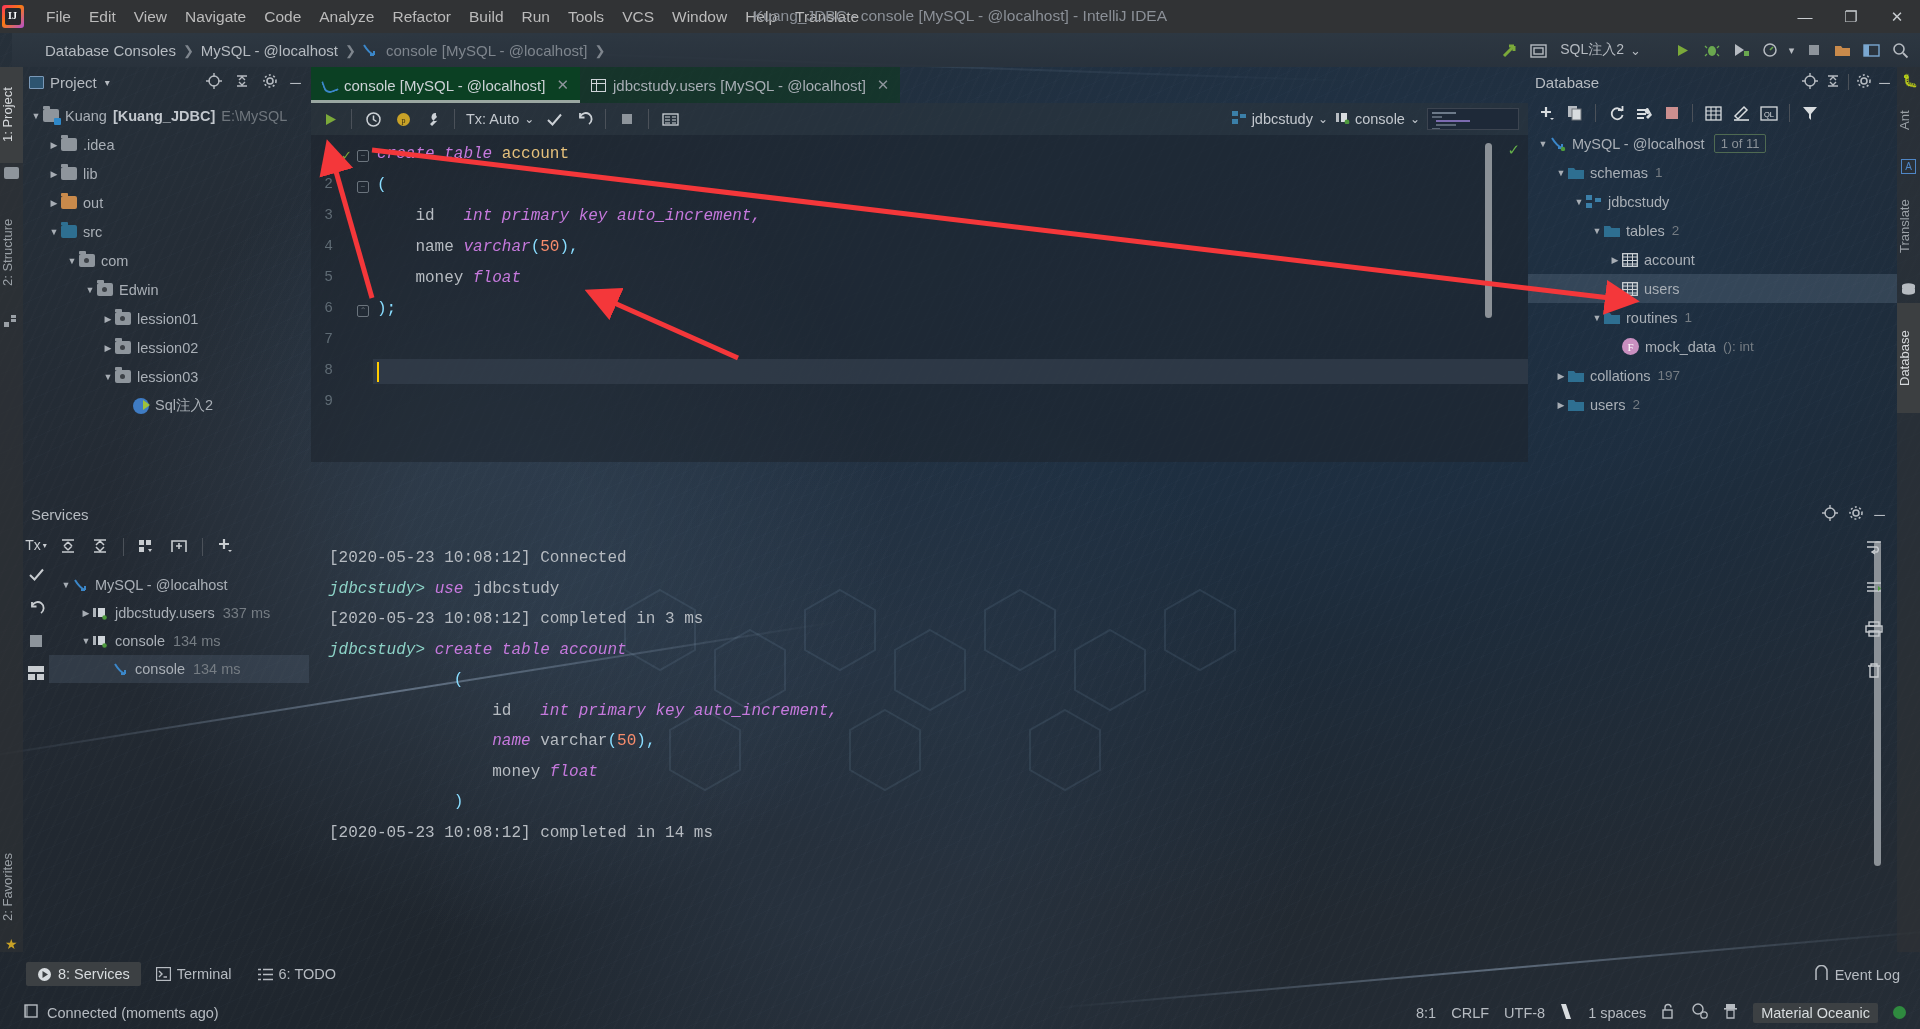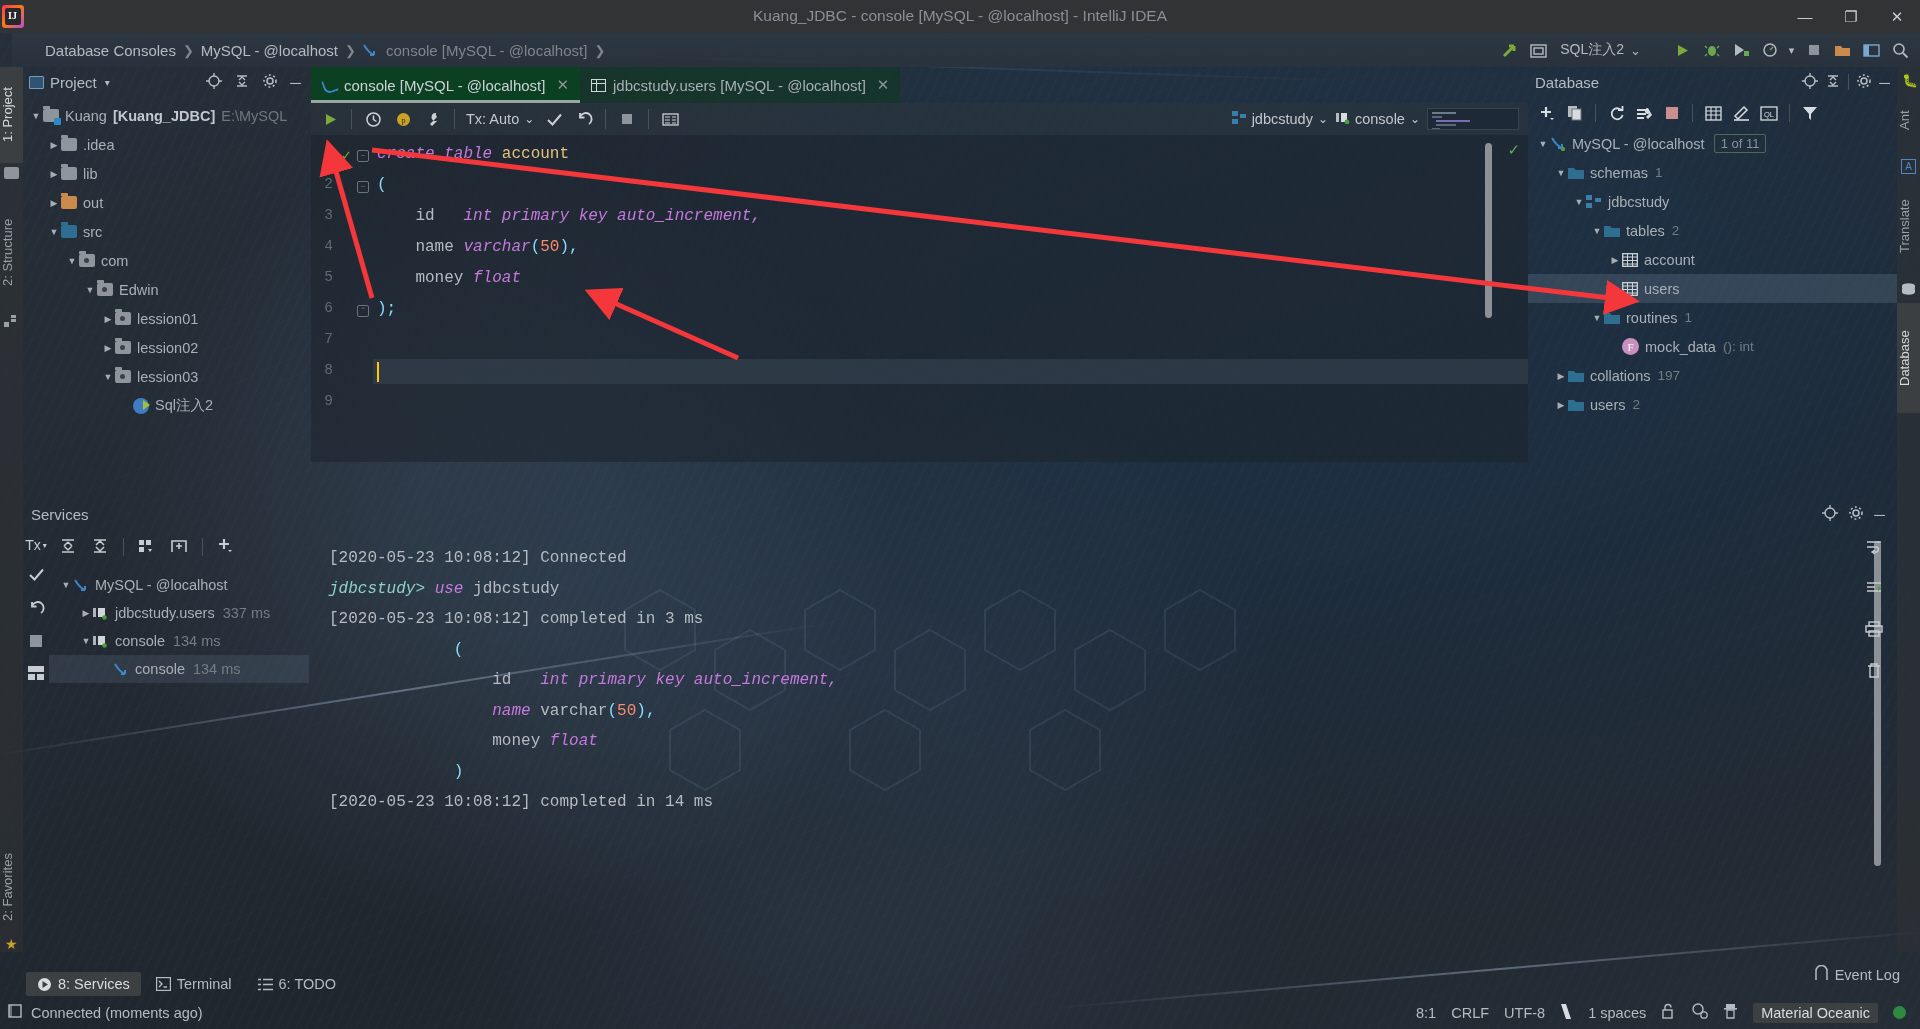--- a/index.html
+++ b/index.html
@@ -141,25 +141,25 @@
   .srow{display:flex;align-items:center;height:28px;padding-left:8px;color:#a9afb6;font-size:14.5px;white-space:nowrap;}
   .srow.sel{background:rgba(105,125,145,.22);}
   .ms{color:#757c83;margin-left:8px;}
   #console{flex:1;position:relative;overflow:hidden;padding:14px 0 0 10px;}
   .cline{font-family:"Liberation Mono",monospace;font-size:16px;white-space:pre;color:#b6bbc1;line-height:30.5px;}
   .cprompt{color:#8dd3c7;font-style:italic;}
   #csbar{position:absolute;right:16px;top:12px;width:7px;height:325px;background:#8b9197;border-radius:4px;}
   #svctoolright{position:absolute;right:0;top:0;width:46px;bottom:0;display:flex;flex-direction:column;align-items:center;padding-top:10px;gap:22px;color:#b6bbc1;}
 
   
-  #toolwinbar{position:absolute;left:0;bottom:33px;width:1796px;height:44px;display:flex;align-items:flex-end;z-index:30;}
+  #toolwinbar{position:absolute;left:0;bottom:33px;width:1796px;height:44px;display:flex;align-items:center;z-index:30;}
   .twb{display:flex;align-items:center;gap:6px;padding:4px 11px;color:#b6bbc1;font-size:14.5px;border-radius:2px;}
   .twb.active{background:#3c4043;color:#d8dcdf;}
   #statusbar{position:absolute;left:0;bottom:0;width:1920px;height:33px;display:flex;align-items:center;z-index:30;}
-  .sbleft{display:flex;align-items:center;gap:8px;padding-left:8px;color:#b6bbc1;font-size:14.5px;}
+  .sbleft{display:flex;align-items:center;gap:8px;padding-left:24px;color:#b6bbc1;font-size:14.5px;}
   .sbright{margin-left:auto;display:flex;align-items:center;gap:15px;padding-right:14px;color:#b6bbc1;font-size:14.5px;}
   .theme{background:#3c4043;padding:2px 8px;border-radius:2px;color:#d8dcdf;}
   #eventlog{position:absolute;right:20px;bottom:45px;display:flex;align-items:center;gap:6px;color:#b6bbc1;font-size:14.5px;z-index:31;}
 
   
   #arrows{position:absolute;inset:0;pointer-events:none;z-index:60;}
 </style>
 </head>
 <body>
 
@@ -182,20 +182,36 @@
     </g>
   </svg>
 </div>
 
 <div id="menubar">
   <div class="logo">
     <div class="l1"></div>
       <div class="l2"></div>
       <div class="l3">IJ</div>
   </div>
+  <div id="menu-items" style="display: flex; align-items: center;">
+      <div class="menu-item">File</div>
+      <div class="menu-item">Edit</div>
+      <div class="menu-item">View</div>
+      <div class="menu-item">Navigate</div>
+      <div class="menu-item">Code</div>
+      <div class="menu-item">Analyze</div>
+      <div class="menu-item">Refactor</div>
+      <div class="menu-item">Build</div>
+      <div class="menu-item">Run</div>
+      <div class="menu-item">Tools</div>
+      <div class="menu-item">VCS</div>
+      <div class="menu-item">Window</div>
+      <div class="menu-item">Help</div>
+      <div class="menu-item">Translate</div>
+    </div>
   <div id="wintitle">Kuang_JDBC - console [MySQL - @localhost] - IntelliJ IDEA</div>
   <div id="wincontrols">
     <div class="wb">—</div>
     <div class="wb">❐</div>
     <div class="wb close">✕</div>
   </div>
 </div>
 
 <div id="navbar">
   <div style="width:30px"></div>
@@ -844,20 +860,21 @@
             <span>console</span>
             <span class="ms">134 ms</span>
           </div>
         </div>
     </div>
     <div id="console">
       <div id="clines">
           <div class="cline"><span class="pl">[2020-05-23 10:08:12] Connected</span></div>
           <div class="cline"><span class="cprompt">jdbcstudy&gt; </span><span class="k">use </span><span class="pl">jdbcstudy</span></div>
           <div class="cline"><span class="pl">[2020-05-23 10:08:12] completed in 3 ms</span></div>
+          <div class="cline"><span class="cprompt">jdbcstudy&gt; </span><span class="k">create table account</span></div>
           <div class="cline"><span class="punct">             (</span></div>
           <div class="cline"><span class="pl">                 id   </span><span class="k">int primary key auto_increment,</span></div>
           <div class="cline"><span class="pl">                 </span><span class="k">name </span><span class="pl">varchar</span><span class="punct">(</span><span class="num">50</span><span class="punct">),</span></div>
           <div class="cline"><span class="pl">                 money </span><span class="k">float</span></div>
           <div class="cline"><span class="punct">             )</span></div>
           <div class="cline"><span class="pl">[2020-05-23 10:08:12] completed in 14 ms</span></div>
         </div>
       <div id="csbar"></div>
     </div>
     <div id="svctoolright">

